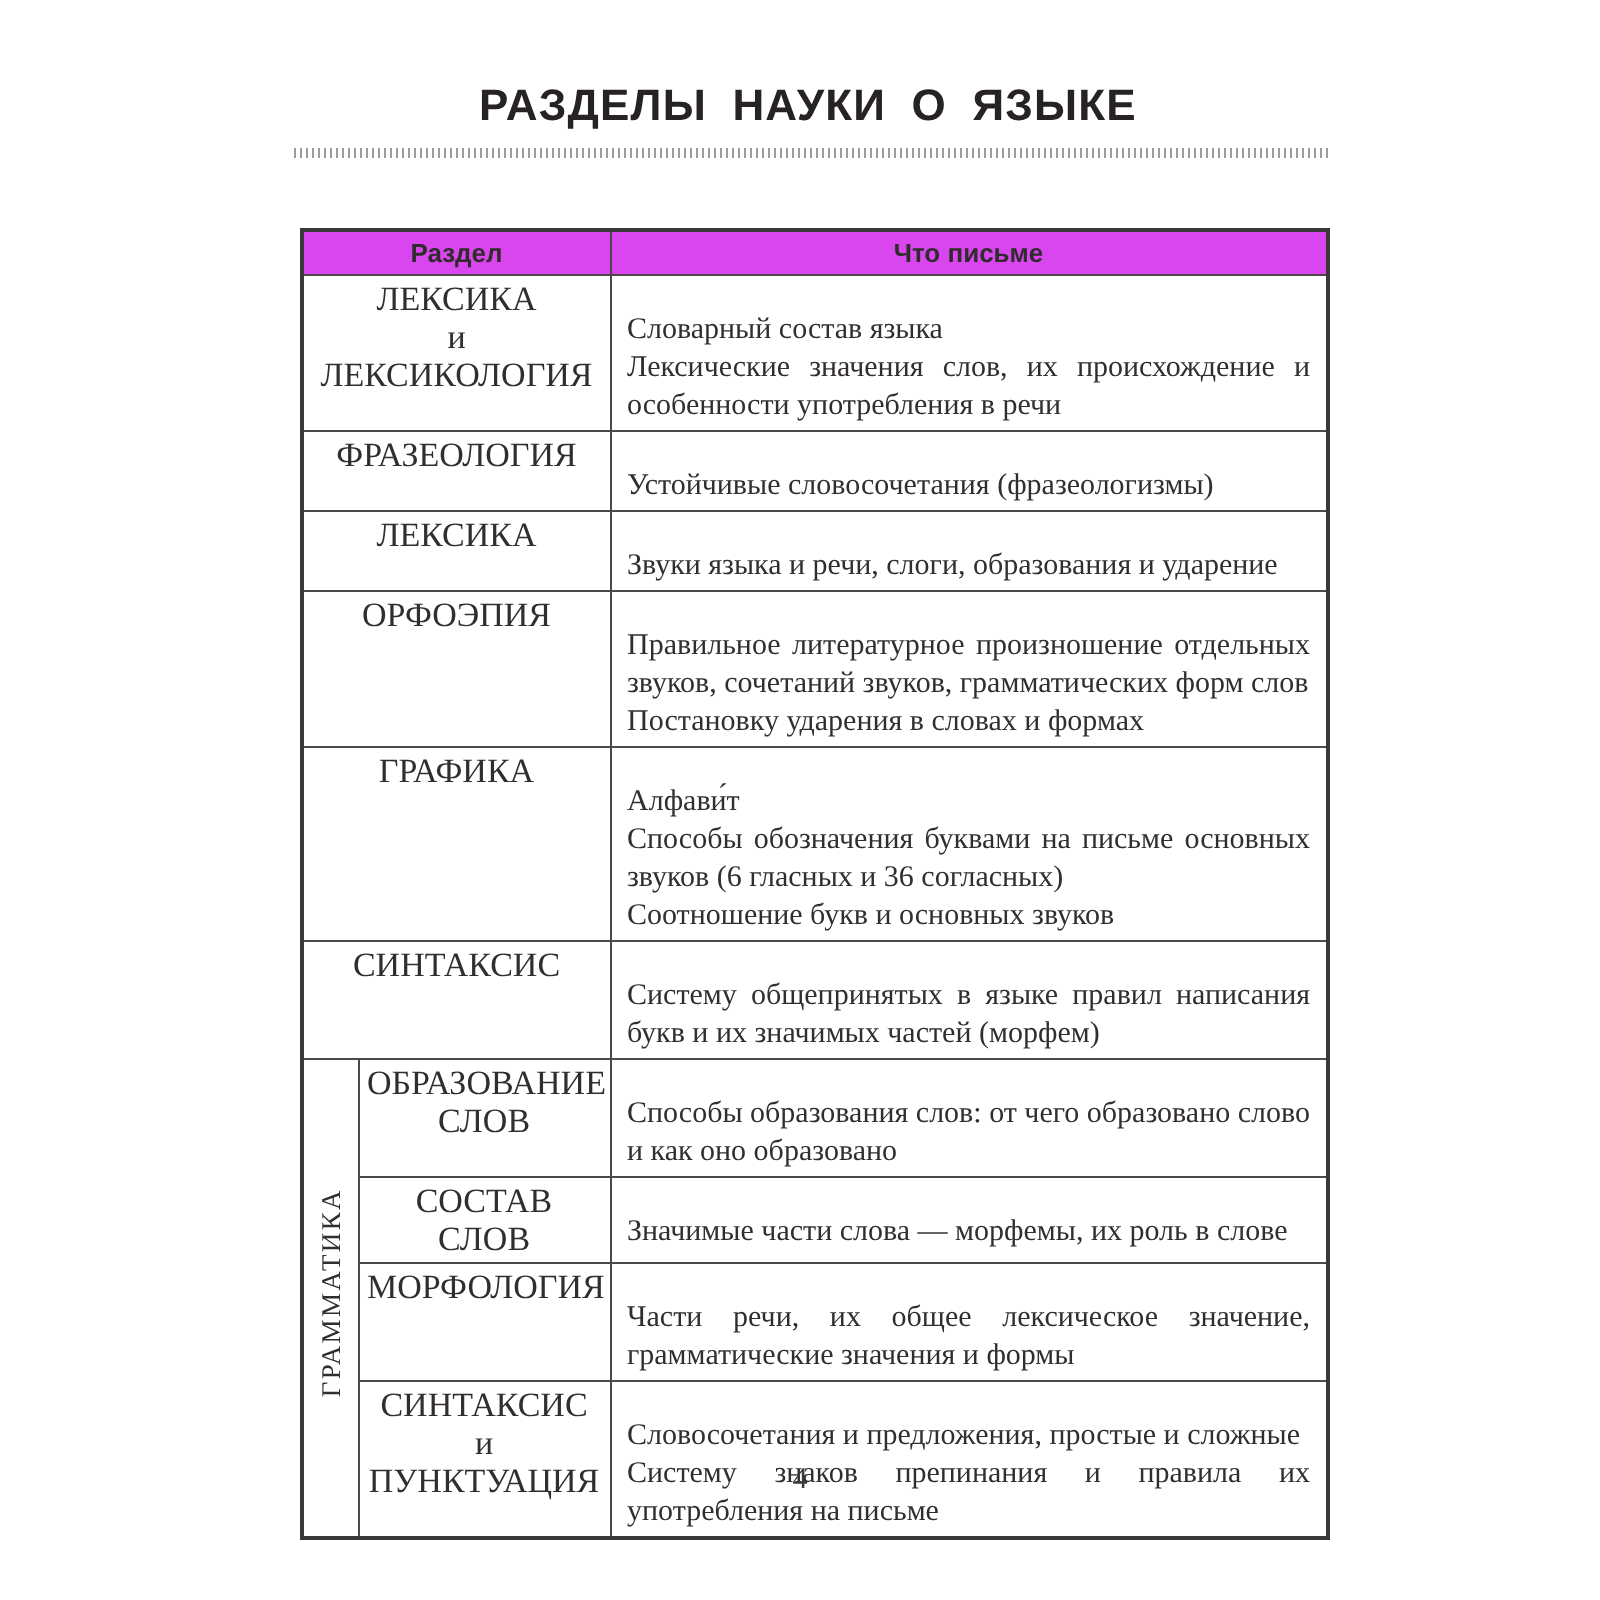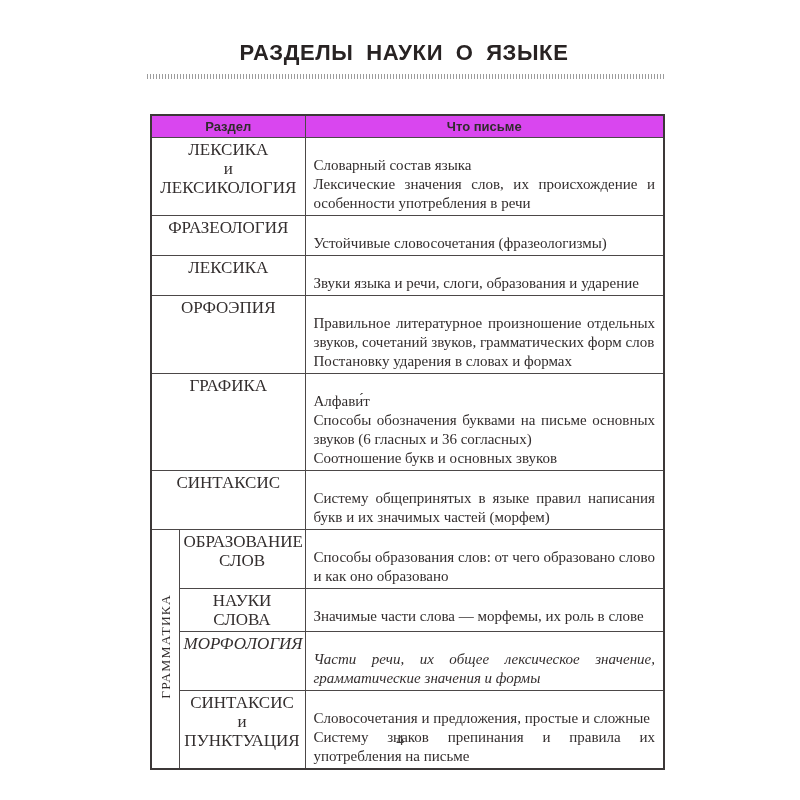--- a/index.html
+++ b/index.html
@@ -85,21 +85,21 @@
   }
   tr.h-head { height: 18px; }
   tr.h-r0 { height: 56px; }
   tr.h-r1 { height: 20px; margin-left: 28px; }
   tr.h-r2 { height: 20px; }
   tr.h-r3 { height: 75px; }
   tr.h-r4 { height: 84px; font-family: Liberation Serif, serif; }
   tr.h-r5 { height: 40px; }
   tr.h-g0 { height: 42px; }
   tr.h-g1 { height: 19px; }
-  tr.h-g2 { height: 43px; font-style: italic; }
+  tr.h-g2 { height: 43px; }
   tr.h-g3 { height: 76px; border-radius: 18px; }
   .pageno {
     position: absolute;
     top: 732px; left: 0; width: 800px;
     text-align: center;
     font-size: 15px;
     color: #3d3939;
   }
 </style>
 </head>
@@ -153,21 +153,21 @@
         <td colspan="2" class="term">СИНТАКСИС</td>
         <td class="desc">Систему общепринятых в языке правил написания букв и их значимых частей (морфем)</td>
       </tr>
       <tr class="h-g0">
         <td rowspan="4" class="vcell"><span class="vtext">ГРАММАТИКА</span></td>
         <td class="term">ОБРАЗОВАНИЕ
 СЛОВ</td>
         <td class="desc">Способы образования слов: от чего образовано слово и как оно образовано</td>
       </tr>
       <tr class="h-g1">
-        <td class="term">НАУКИ СЛОВА</td>
+        <td class="term">СОСТАВ СЛОВ</td>
         <td class="desc">Значимые части слова — морфемы, их роль в слове</td>
       </tr>
       <tr class="h-g2">
         <td class="term">МОРФОЛОГИЯ</td>
         <td class="desc">Части речи, их общее лексическое значение, грамматические значения и формы</td>
       </tr>
       <tr class="h-g3">
         <td class="term">СИНТАКСИС
 и
 ПУНКТУАЦИЯ</td>

